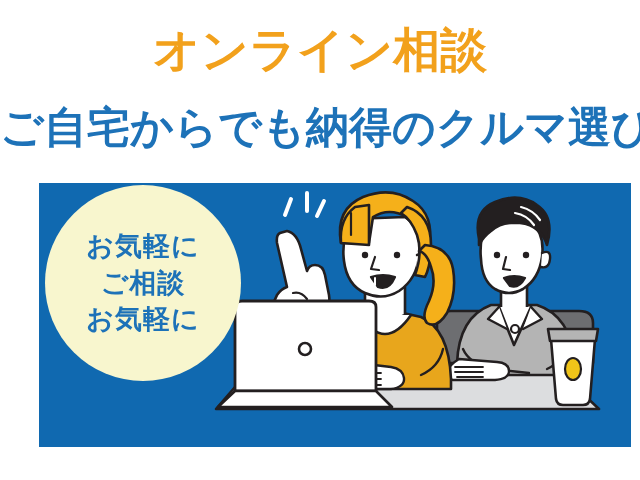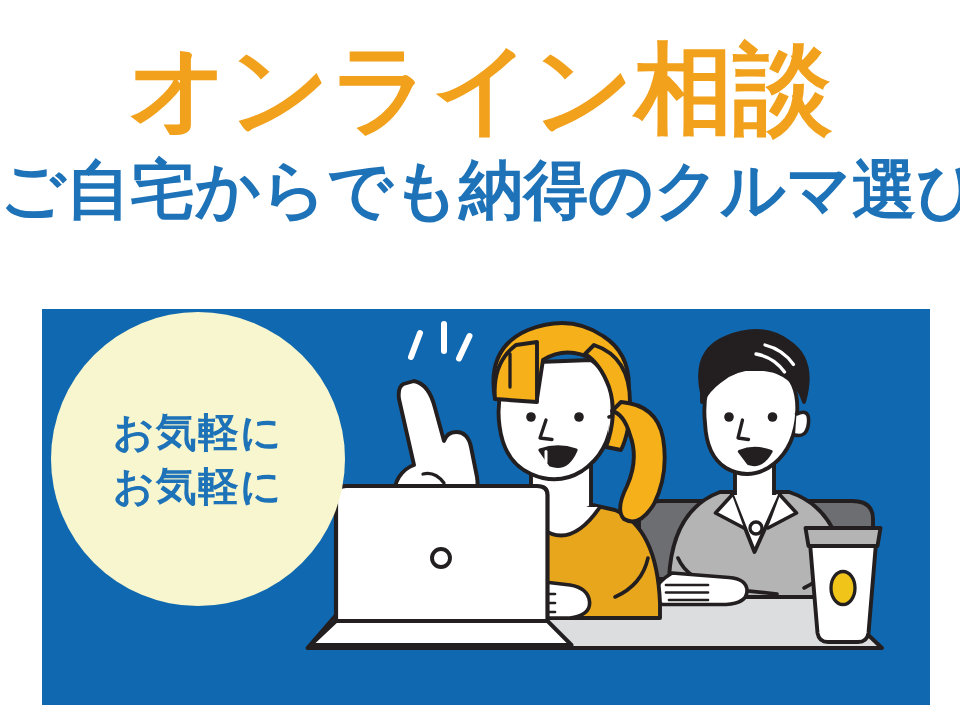--- a/index.html
+++ b/index.html
@@ -34,21 +34,21 @@
     height: 175px;
   }
 
   .main-title {
     position: absolute;
     left: 0;
     top: 26px;
     width: 640px;
     text-align: center;
     color: #f2a11c;
-    font-size: 66px;
+    font-size: 47px;
     font-weight: 700;
     letter-spacing: 0px;
     line-height: 1;
     white-space: nowrap;
   }
 
   .sub-title {
     position: absolute;
     left: 0;
     top: 106px;
@@ -57,27 +57,26 @@
     color: #1d72b8;
     font-size: 43px;
     font-weight: 700;
     line-height: 1;
     white-space: nowrap;
   }
 
   
   .panel {
     position: absolute;
-    left: 28px;
+    left: 39px;
     top: 183px;
     width: 592px;
     height: 264px;
     background: #1069b0;
     overflow: hidden;
-    margin-top: 23px;
   }
 
   
   .badge {
     position: absolute;
     left: 6px;
     top: 2px;
     width: 196px;
     height: 196px;
     border-radius: 50%;
@@ -221,17 +220,18 @@
           <path d="M512 156 L556 156 L551 216 Q550 222 544 222 L524 222 Q518 222 517 216 Z" fill="#ffffff" stroke="#231f20" stroke-width="2.6"></path>
           <path d="M509 146 L559 146 L557 158 L511 158 Z" fill="#b4b4b4" stroke="#231f20" stroke-width="2.6"></path>
           <ellipse cx="534" cy="186" rx="8" ry="11" fill="#f0c419" stroke="#231f20" stroke-width="2.2"></ellipse>
         </g>
 
       </g>
     </svg>
 
     <div class="badge">
       <div class="badge-line">お気軽に</div>
+      <div class="badge-line">ご相談</div>
       <div class="badge-line">お気軽に</div>
     </div>
 
   </div>
 </div>
 
 </body></html>

